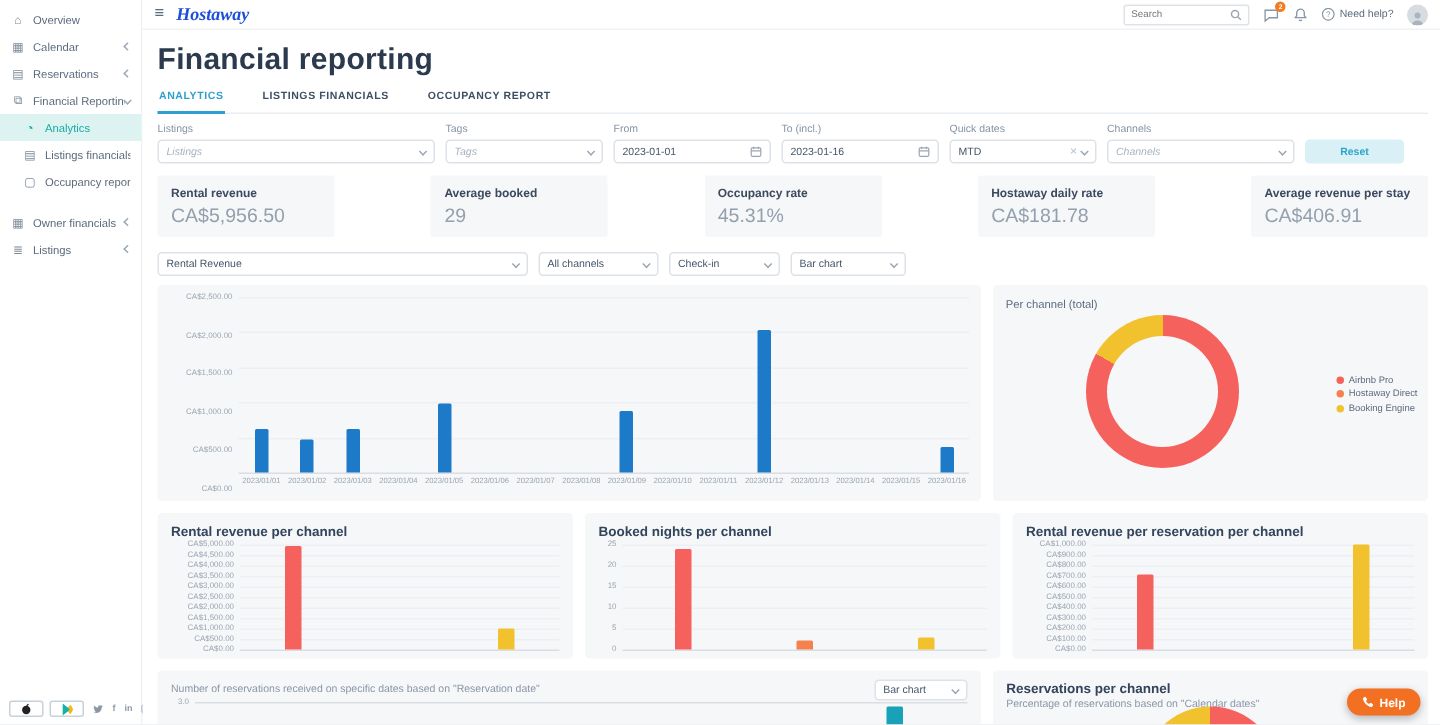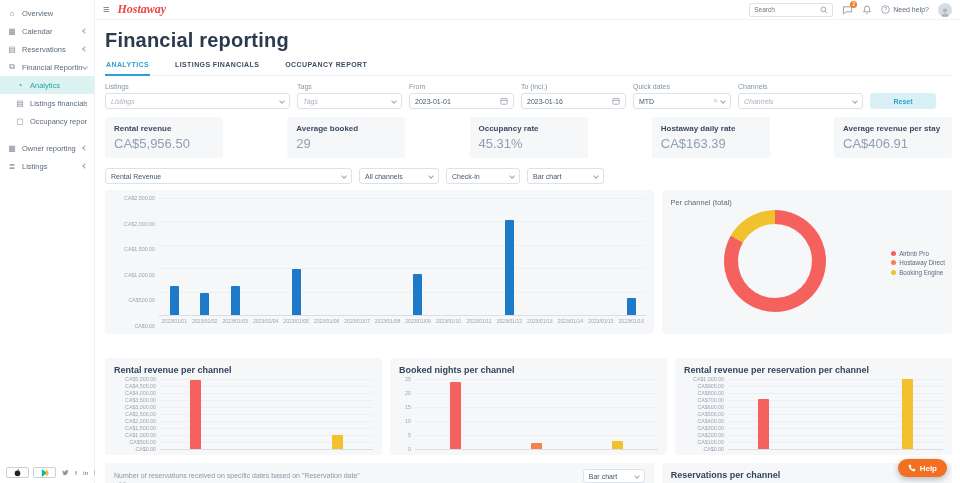--- a/index.html
+++ b/index.html
@@ -20,21 +20,21 @@
   .chev.down{transform:rotate(45deg)}
   .side-gap{height:9px}
   .side-footer{position:absolute;bottom:5px;left:6px;display:flex;align-items:center;gap:4px}
   .store-badge{width:23px;height:11px;border:1px solid #c9d1d8;border-radius:2px;background:#fff;display:flex;align-items:center;justify-content:center}
   .social{color:#8a98a5;font-size:6px;font-weight:bold;margin-left:2px;display:flex;align-items:center}
 
   
   .main{position:absolute;left:95px;top:0;right:0;height:100%;background:#fff}
   .topbar{height:20px;border-bottom:1px solid #f0f2f5;display:flex;align-items:center;padding:0 8px;gap:8px}
   .hamburger{font-size:11px;color:#5b6b7c;cursor:pointer;line-height:1}
-  .logo{font-family:"Liberation Serif",serif;font-style:italic;font-weight:bold;color:#ef4444;font-size:12px}
+  .logo{font-family:"Liberation Serif",serif;font-style:italic;font-weight:bold;color:#1d4ed8;font-size:12px}
   .topbar-right{margin-left:auto;display:flex;align-items:center;gap:9px}
   .search-box{display:flex;align-items:center;border:1px solid #dfe3e8;border-radius:2px;height:14px;width:84px;padding:0 4px;background:#fff}
   .search-box input{border:0;outline:0;flex:1;font-size:6.5px;color:#44566b;min-width:0;background:transparent}
   .tb-ic{position:relative;display:flex;align-items:center;cursor:pointer}
   .badge{position:absolute;top:-4px;right:-4px;background:#f47b20;color:#fff;font-size:4.5px;min-width:7px;height:7px;border-radius:4px;display:flex;align-items:center;justify-content:center;font-weight:bold}
   .need-help{display:flex;align-items:center;gap:3px;font-size:7px;color:#5b6b7c;cursor:pointer}
   .avatar{width:14px;height:14px;border-radius:50%;background:#d7dce1;display:flex;align-items:flex-end;justify-content:center;overflow:hidden;cursor:pointer}
 
   
   .content{padding:0 8px 0 10px}
@@ -85,21 +85,21 @@
 
   .donut-title{font-size:7.5px;color:#5a6b7d}
   .donut-wrap{position:absolute;left:62px;top:20px;width:102px;height:102px}
   .pie-disc{width:100%;height:100%;border-radius:50%}
   .donut-hole{position:absolute;left:14px;top:14px;right:14px;bottom:14px;border-radius:50%;background:#f6f7f9}
   .legend{position:absolute;right:7px;top:57px}
   .legend-item{display:flex;align-items:center;margin:2.5px 0}
   .legend-dot{width:5px;height:5px;border-radius:50%;margin-right:3px;flex:none}
   .legend-label{font-size:6.3px;color:#5b6b7d;white-space:nowrap}
 
-  .mid-row{display:flex;gap:8px;margin-top:24px}
+  .mid-row{display:flex;gap:8px;margin-top:8px}
   .panel-mid{flex:1;height:97px;padding:7px 9px}
   .panel-title{font-size:9px;font-weight:bold;color:#33455c;white-space:nowrap}
   .mid-chart{height:70px;margin-top:4px}
 
   .bottom-row{display:flex;gap:8px;margin-top:8px}
   .panel-bl{flex:1.95;height:140px;padding:7px 9px;position:relative}
   .panel-br{flex:1;height:140px;padding:7px 9px;position:relative;overflow:hidden}
   .panel-sub{font-size:7px;color:#8a97a6;margin-top:2px;white-space:nowrap;overflow:hidden}
   .daily-chart{height:100px;margin-top:5px}
   .type-select{position:absolute;top:6px;right:9px;width:62px;height:14px}
@@ -142,21 +142,21 @@
       <i class="ic">▤</i>
       <span class="lbl">Listings financials</span>
     </div>
     <div class="side-item sub">
       <i class="ic">▢</i>
       <span class="lbl">Occupancy report</span>
     </div>
     <div class="side-gap"></div>
     <div class="side-item">
       <i class="ic">▦</i>
-      <span class="lbl">Owner reporting</span>
+      <span class="lbl">Owner financials</span>
       <span class="chev left"></span>
     </div>
     <div class="side-item">
       <i class="ic">≣</i>
       <span class="lbl">Listings</span>
       <span class="chev left"></span>
     </div>
 
     <div class="side-footer">
       <span class="store-badge">
@@ -298,21 +298,21 @@
         <div class="kpi">
           <div class="kpi-label">Average booked</div>
           <div class="kpi-value">29</div>
         </div>
         <div class="kpi">
           <div class="kpi-label">Occupancy rate</div>
           <div class="kpi-value">45.31%</div>
         </div>
         <div class="kpi">
           <div class="kpi-label">Hostaway daily rate</div>
-          <div class="kpi-value">CA$163.39</div>
+          <div class="kpi-value">CA$181.78</div>
         </div>
         <div class="kpi">
           <div class="kpi-label">Average revenue per stay</div>
           <div class="kpi-value">CA$406.91</div>
         </div>
       </div>
 
       <div class="chart-controls">
         <div class="control c-metric">
           <span class="val">Rental Revenue</span>

